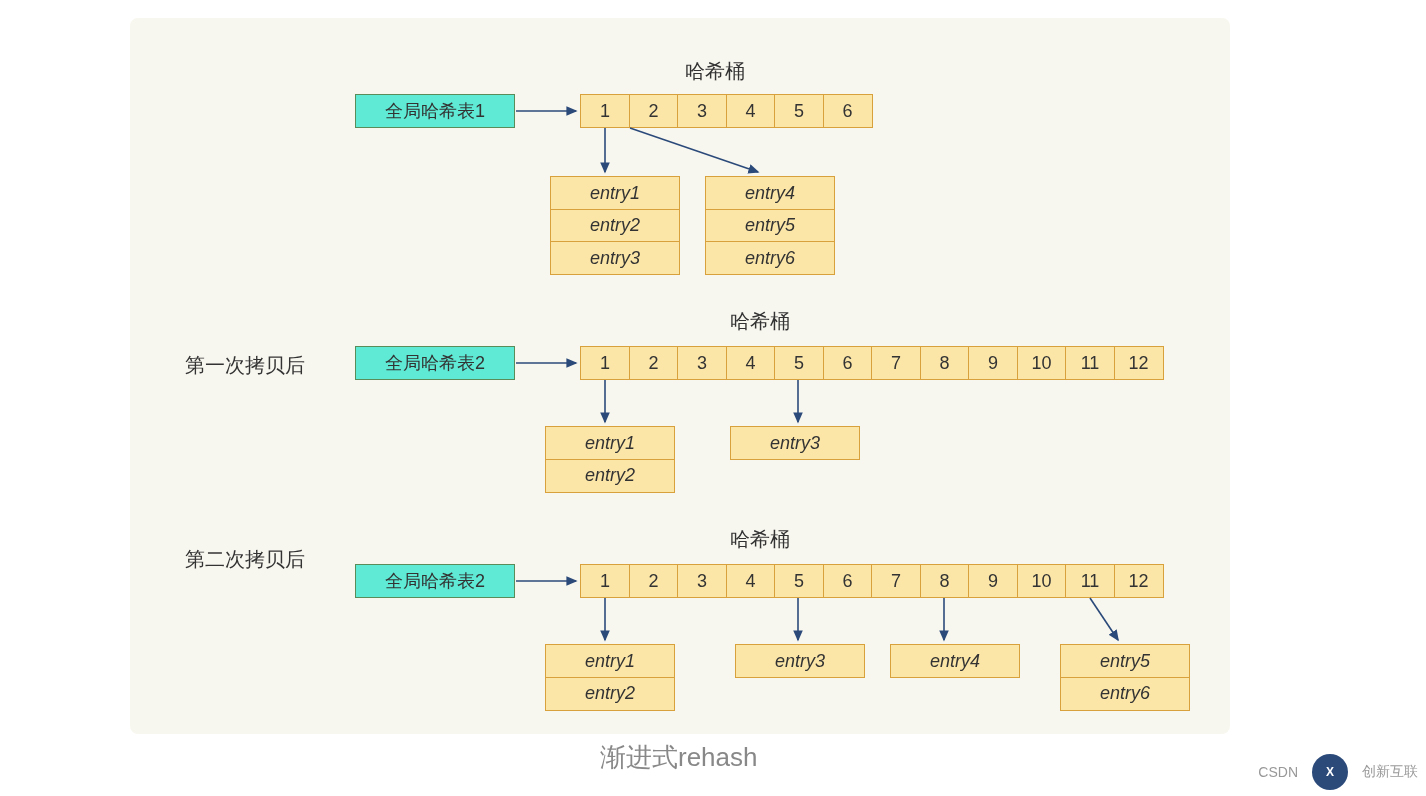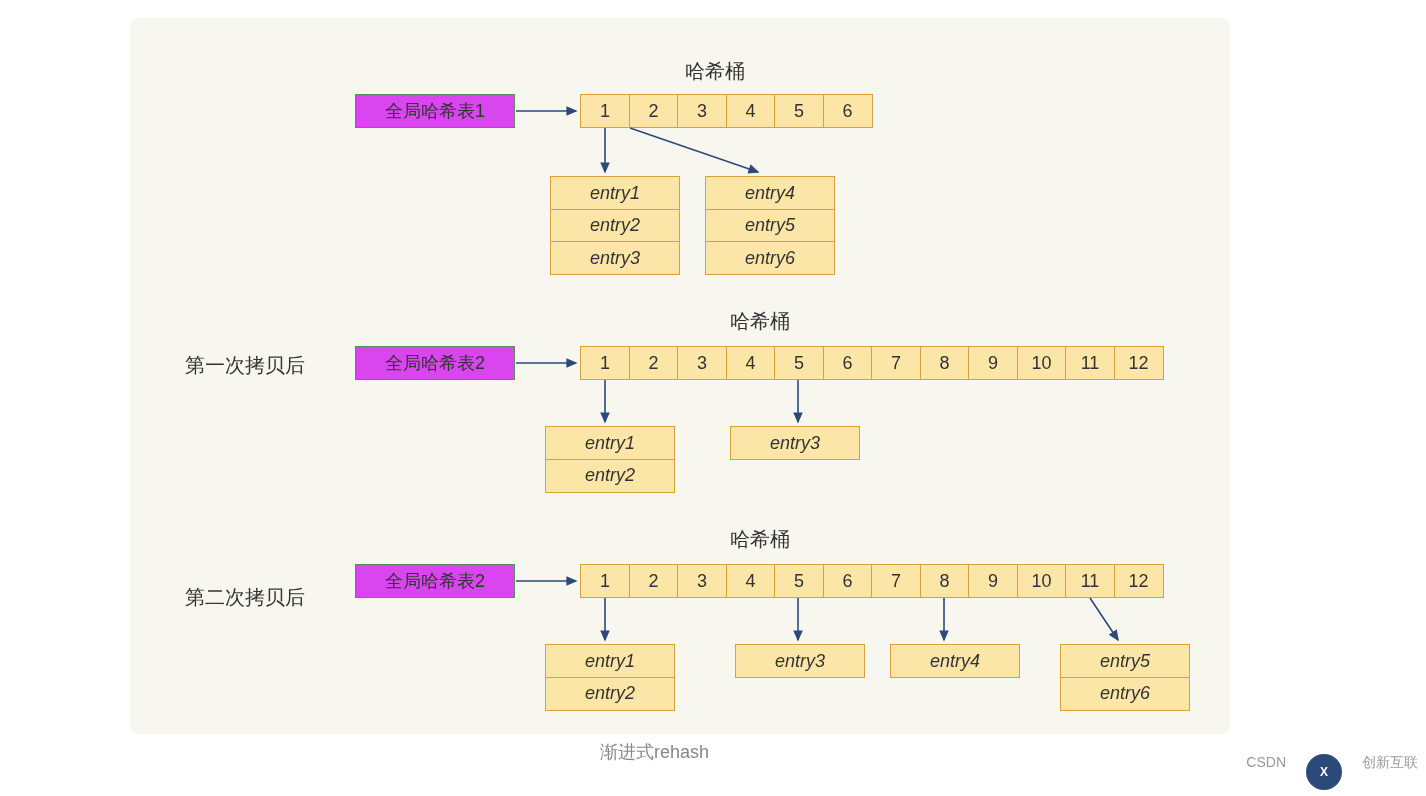--- a/index.html
+++ b/index.html
@@ -15,21 +15,21 @@
     position: absolute;
     left: 130px;
     top: 18px;
     width: 1100px;
     height: 716px;
     background: #f8f7ef;
     border-radius: 8px;
   }
   .abs { position: absolute; }
   .grn {
-    background: #d946ef;
+    background: #5eead4;
     border: 1.5px solid #5a8c5a;
     color: #333;
     font-size: 18px;
     display: flex;
     align-items: center;
     justify-content: center;
     height: 34px;
   }
   .ylw {
     background: #fbe6a8;
@@ -40,25 +40,25 @@
     align-items: center;
     justify-content: center;
     height: 34px;
   }
   .bucket-row { display: flex; }
   .bucket-row .ylw { width: 50px; margin-left: -1.5px; }
   .bucket-row .ylw:first-child { margin-left: 0; }
   .entry-col .ylw { width: 130px; margin-top: -1.5px; font-style: italic; }
   .entry-col .ylw:first-child { margin-top: 0; }
   .txt { color: #333; font-size: 20px; }
-  .caption { color: #888; font-size: 18px; }
+  .caption { color: #888; font-size: 26px; }
   svg.arrows { position: absolute; left:0; top:0; pointer-events:none; }
   .watermark {
     position:absolute; right:8px; bottom:6px;
-    font-size:14px; color:#999; display:flex; gap:20px;
+    font-size:14px; color:#999; display:flex; align-items:center; gap:14px;
   }
   .wm-badge {
     width:36px; height:36px; border-radius:50%;
     background:#2b4a7a; color:#fff; display:flex;
     align-items:center; justify-content:center; font-weight:bold;
     font-size:12px; text-align:center; line-height:1;
   }
 </style>
 </head>
 <body>
@@ -104,21 +104,21 @@
     <div class="ylw">12</div>
   </div>
   <div class="abs entry-col" style="left:415px; top:408px;">
     <div class="ylw">entry1</div>
     <div class="ylw">entry2</div>
   </div>
   <div class="abs entry-col" style="left:600px; top:408px;">
     <div class="ylw">entry3</div>
   </div>
 
-  <div class="abs txt" style="left:55px; top:566px;">第二次拷贝后</div>
+  <div class="abs txt" style="left:55px; top:528px;">第二次拷贝后</div>
   <div class="abs txt" style="left:600px; top:508px;">哈希桶</div>
   <div class="abs grn" style="left:225px; top:546px; width:160px;">全局哈希表2</div>
   <div class="abs bucket-row" style="left:450px; top:546px;">
     <div class="ylw">1</div>
     <div class="ylw">2</div>
     <div class="ylw">3</div>
     <div class="ylw">4</div>
     <div class="ylw">5</div>
     <div class="ylw">6</div>
     <div class="ylw">7</div>

